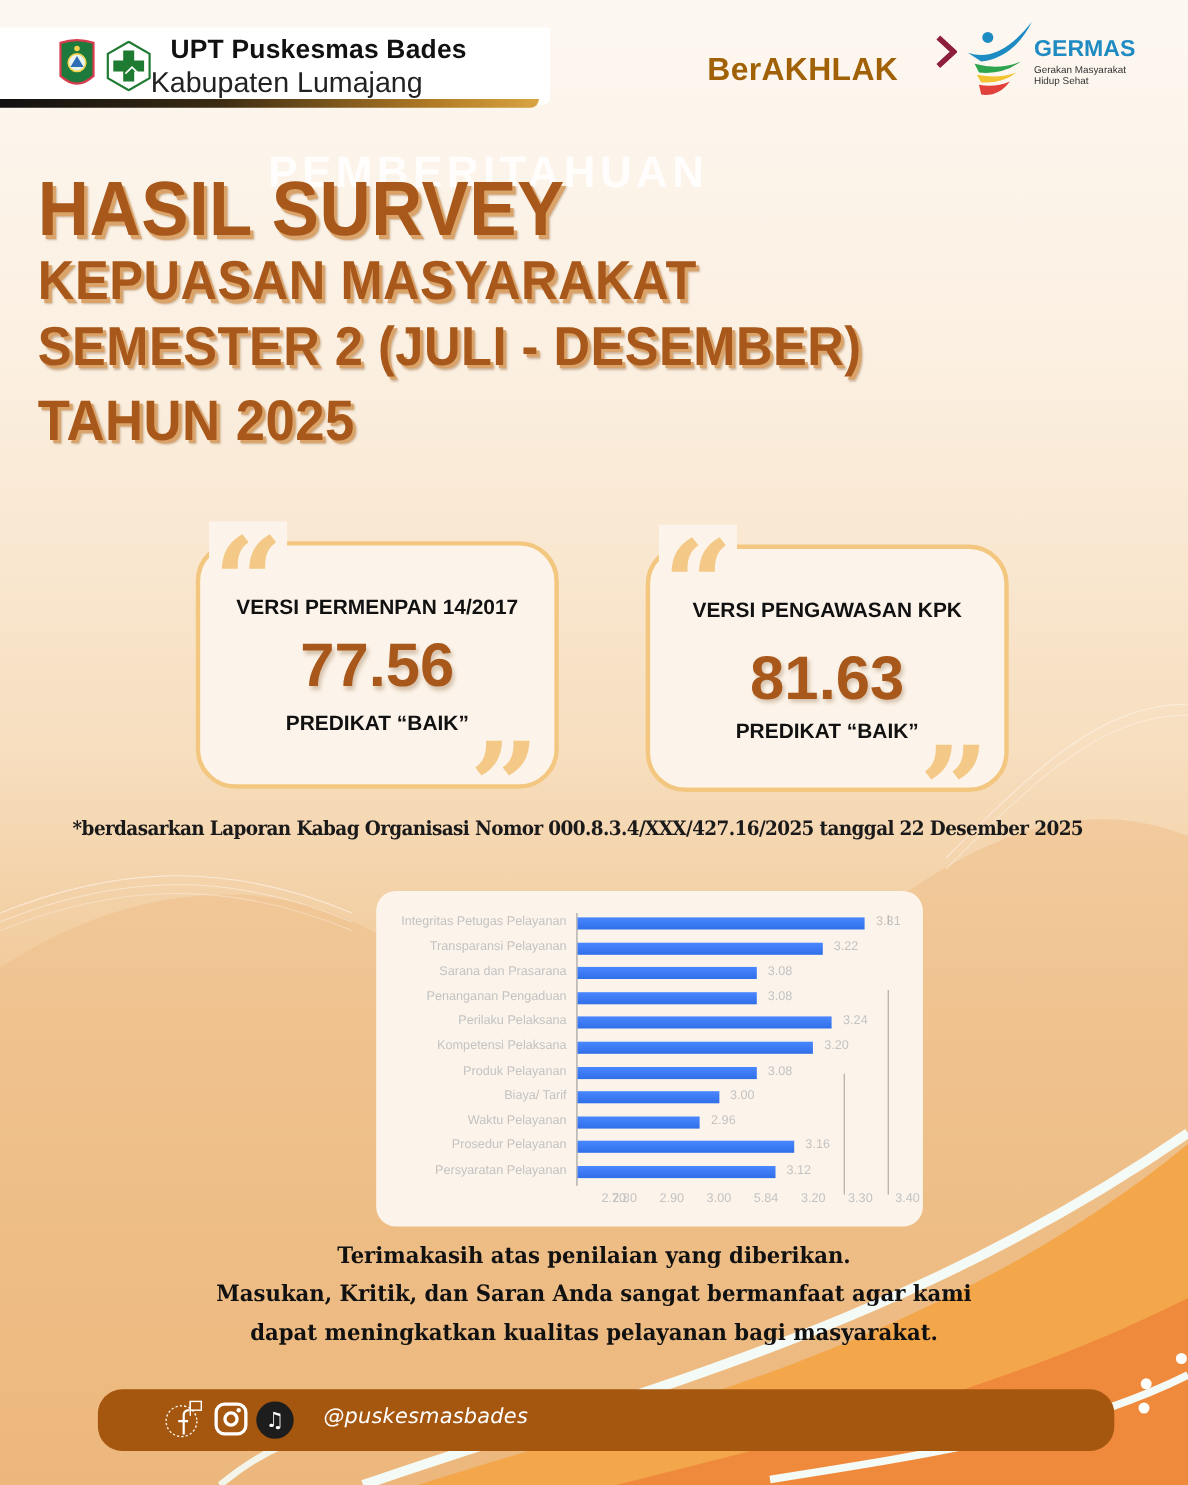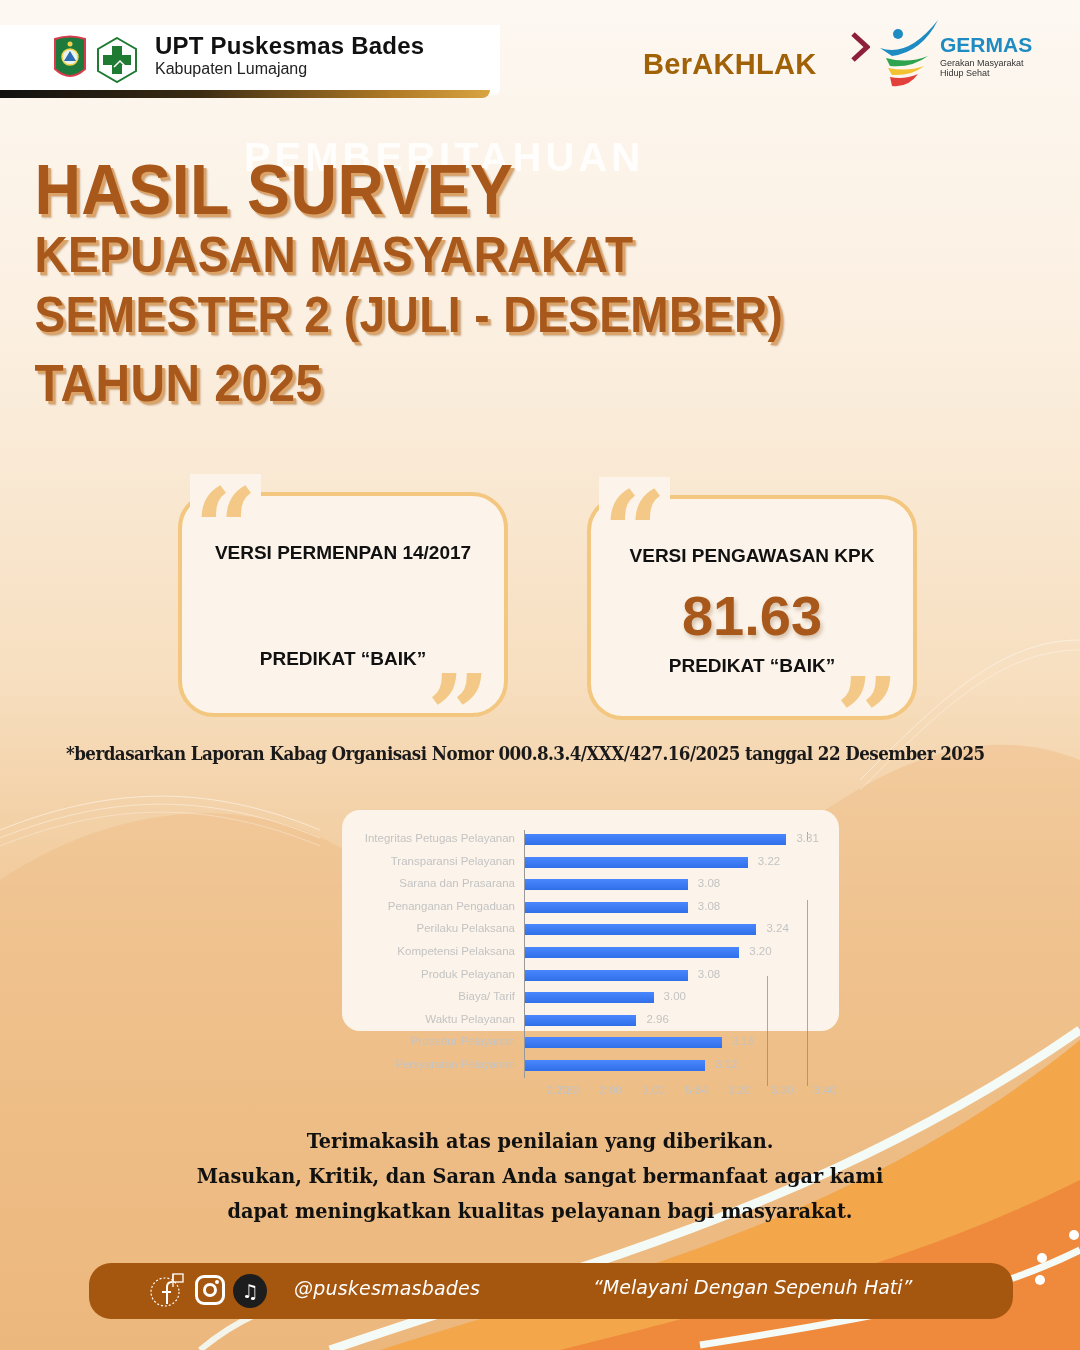--- a/index.html
+++ b/index.html
@@ -27,23 +27,23 @@
     }
     .logo-puskesmas {
       position: absolute; left: 96px; top: 37px; width: 42px; height: 46px;
     }
     .org-name {
       position: absolute; left: 155px; top: 32px;
       font-family: "Liberation Sans", sans-serif; font-weight: bold;
       font-size: 24px; color: #111; letter-spacing: 0.2px;
     }
     .org-sub {
-      position: absolute; left: 155px; top: 60px;
+      position: absolute; left: 137px; top: 60px;
       font-family: "Liberation Sans", sans-serif;
-      font-size: 16px; color: #222;
+      font-size: 26px; color: #222;
     }
     .berakhlak {
       position: absolute; left: 643px; top: 48px;
       font-family: "Liberation Sans", sans-serif; font-weight: bold;
       font-size: 29px; color: #a16207; letter-spacing: 0.3px;
     }
     .berakhlak-chevron { position: absolute; left: 850px; top: 32px; width: 20px; height: 30px; }
     .germas-logo { position: absolute; left: 878px; top: 18px; width: 62px; height: 72px; }
     .germas-title {
       position: absolute; left: 940px; top: 33px;
@@ -115,21 +115,21 @@
 
     .footnote {
       position: absolute; left: 66px; top: 743px;
       font-family: "DejaVu Serif", serif; font-weight: bold;
       font-size: 18px; color: #1a1a1a; letter-spacing: -0.6px;
       transform: scaleX(0.93); transform-origin: left center; white-space: nowrap;
     }
 
     
     .chart-card {
-      position: absolute; left: 342px; top: 810px; width: 497px; height: 221px;
+      position: absolute; left: 342px; top: 810px; width: 497px; height: 305px;
       background: #fcf4ea; border-radius: 18px;
     }
     .chart-row { position: absolute; left: 0; height: 22px; width: 497px; }
     .bar-label {
       position: absolute; right: 324px; top: 2px; white-space: nowrap;
       font-family: "Liberation Sans", sans-serif; font-size: 11.5px; color: #c3c3c3;
     }
     .bar {
       position: absolute; left: 183px; top: 4px; height: 11px;
       background: linear-gradient(180deg, #4a87ff 0%, #2f6fe8 100%);
@@ -238,20 +238,21 @@
 <div class="title-block">
   <div class="title-line t1">HASIL SURVEY</div>
   <div class="title-line t2">KEPUASAN MASYARAKAT</div>
   <div class="title-line t3">SEMESTER 2 (JULI - DESEMBER)</div>
   <div class="title-line t4">TAHUN 2025</div>
 </div>
 
 <div class="card left">
   <div class="quote-open">“</div>
   <div class="card-label">VERSI PERMENPAN 14/2017</div>
+  <div class="card-score">77.56</div>
   <div class="card-pred">PREDIKAT “BAIK”</div>
   <div class="quote-close">”</div>
 </div>
 
 <div class="card right">
   <div class="quote-open">“</div>
   <div class="card-label">VERSI PENGAWASAN KPK</div>
   <div class="card-score">81.63</div>
   <div class="card-pred">PREDIKAT “BAIK”</div>
   <div class="quote-close">”</div>
@@ -342,14 +343,13 @@
 <div class="footer-bar">
   <svg class="fb-icon" viewBox="0 0 38 38">
     <circle cx="16" cy="21" r="14" fill="none" stroke="#fff" stroke-width="1.2" stroke-dasharray="2 2"></circle>
     <path d="M18 33 V16 Q18 11 23 11 M13 21 H22" stroke="#fff" stroke-width="2" fill="none"></path>
     <rect x="24" y="3" width="10" height="8" fill="none" stroke="#fff" stroke-width="1.3"></rect>
     <line x1="24" y1="3" x2="24" y2="16" stroke="#fff" stroke-width="1.3"></line>
   </svg>
   <div class="ig-icon"></div>
   <div class="tt-icon">♫</div>
   <div class="handle">@puskesmasbades</div>
-  <div class="motto">“Melayani Dengan Sepenuh Hati”</div>
 </div>
 
 </body></html>

